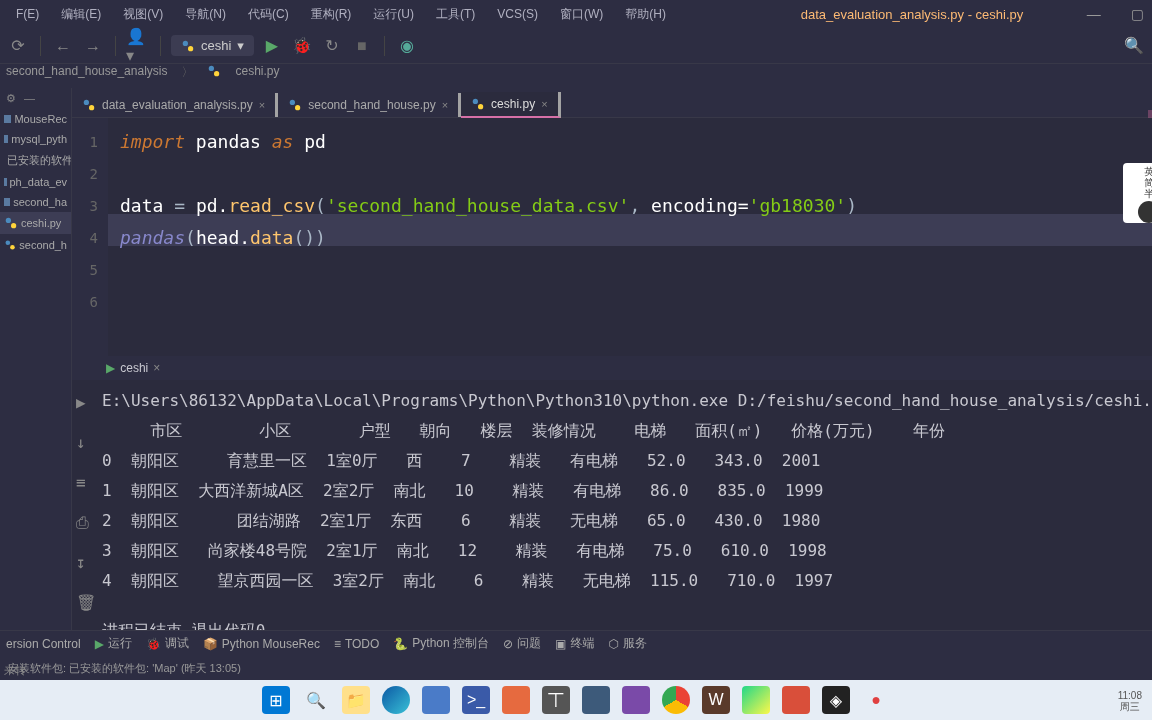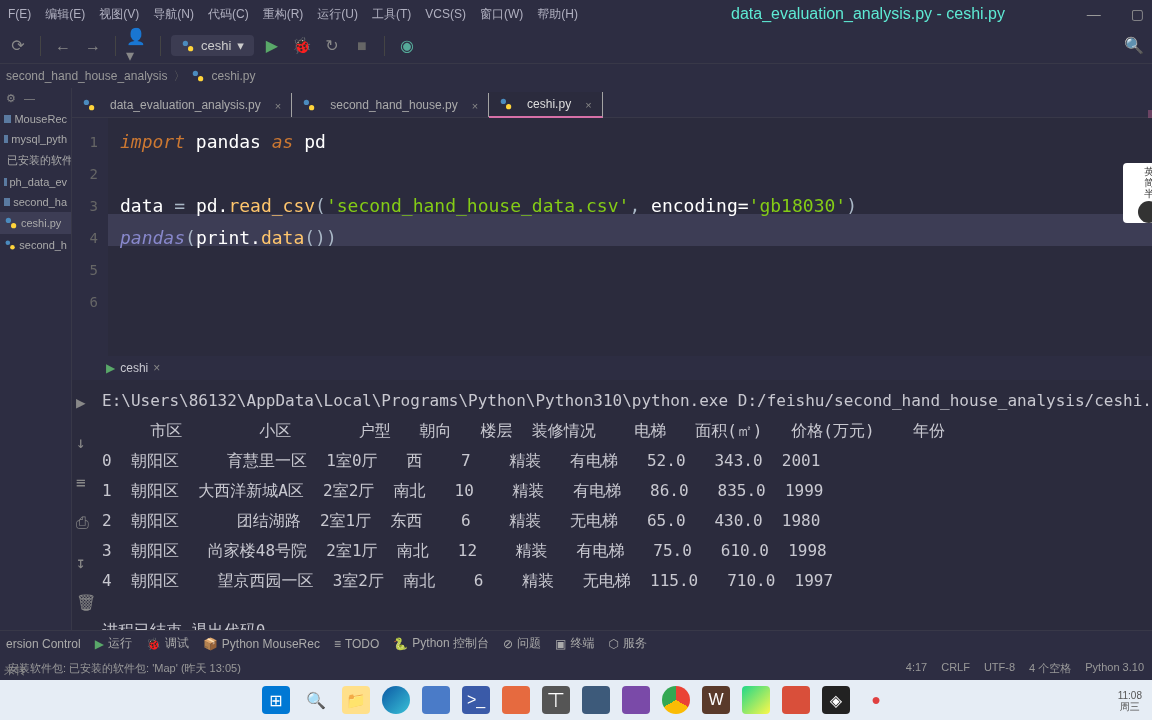--- a/index.html
+++ b/index.html
@@ -1,41 +1,41 @@
 <!DOCTYPE html>
 <html><head>
 <meta charset="utf-8">
 <style>
 * { margin: 0; padding: 0; box-sizing: border-box; }
 body { font-family: 'Segoe UI', Arial, sans-serif; background: #2b2b3d; color: #c8c8d0; overflow: hidden; width: 1152px; height: 720px; }
 .menubar { height: 28px; background: #2d2d42; display: flex; align-items: center; padding: 0 8px; font-size: 12px; gap: 14px; }
-.menubar .menu-item { color: #b0b0c0; cursor: pointer; }
-.window-title { margin-left: auto; margin-right: auto; color: #5eead4; font-size: 16px; }
+.menubar .menu-item { color: #b0b0c0; cursor: pointer; margin-left: 8px; }
+.window-title { margin-left: auto; margin-right: auto; color: #fdba74; font-size: 13px; }
 .window-controls { position: absolute; right: 8px; top: 6px; display: flex; gap: 30px; }
 .window-controls span { color: #999; font-size: 14px; cursor: pointer; }
 .toolbar { height: 36px; background: #2d2d42; display: flex; align-items: center; padding: 0 6px; gap: 6px; border-bottom: 1px solid #383848; }
 .tb-icon { width: 24px; height: 24px; display: flex; align-items: center; justify-content: center; color: #888; cursor: pointer; }
 .tb-sep { width: 1px; height: 20px; background: #444; margin: 0 4px; }
 .run-config { background: #3c3c52; border-radius: 4px; padding: 3px 10px; display: flex; align-items: center; gap: 6px; color: #ccc; font-size: 13px; }
 .play { color: #59a869; }
 .debug { color: #c97c3f; }
 .search-right { margin-left: auto; }
-.breadcrumb { height: 24px; background: #2d2d42; display: flex; align-items: center; padding: 0 6px; font-size: 12px; color: #999; gap: 6px; }
+.breadcrumb { height: 24px; background: #2d2d42; display: flex; align-items: flex-start; padding: 0 6px; font-size: 12px; color: #999; gap: 14px; }
 .breadcrumb .sep { color: #666; }
 .main { display: flex; height: calc(100% - 28px - 36px - 24px - 90px); }
 .left-panel { width: 72px; background: #2d2d42; border-right: 1px solid #383848; display: flex; flex-direction: column; font-size: 11px; }
 .left-toolbar { display: flex; gap: 8px; padding: 4px 6px; }
 .file-tree { font-size: 11px; overflow: hidden; }
 .tree-item { padding: 4px 4px; display: flex; align-items: center; gap: 3px; color: #aaa; white-space: nowrap; overflow: hidden; }
 .tree-item .folder { width: 8px; height: 8px; background: #5a7aa0; }
 .tree-item.selected { background: #3d3d55; }
 .scrollbar-mini { position: absolute; right: 0; top: 110px; width: 4px; height: 40px; background: rgba(200,100,150,0.4); }
 .editor-area { flex: 1; display: flex; flex-direction: column; }
 .tabs { height: 30px; background: #2d2d42; display: flex; align-items: flex-end; font-size: 12px; border-bottom: 1px solid #383848; }
-.tab { padding: 5px 10px; display: flex; align-items: flex-end; gap: 14px; color: #aaa; cursor: pointer; border-right: 1px solid #a3a3a3; }
+.tab { padding: 5px 10px; display: flex; align-items: center; gap: 6px; color: #aaa; cursor: pointer; border-right: 3px solid #a3a3a3; }
 .tab.active { background: #2b2b3d; border-bottom: 2px solid #d670a7; color: #ddd; margin-bottom: -1px; }
 .tab .close { color: #888; font-size: 11px; }
 .editor { flex: 1; display: flex; background: #2b2b3d; font-family: 'Consolas', monospace; font-size: 18px; position: relative; }
 .gutter { width: 36px; background: #2d2d42; color: #666; text-align: right; padding: 8px 10px 0 0; line-height: 32px; font-size: 14px; }
 .code { padding: 8px 0 0 12px; line-height: 32px; flex: 1; position: relative; }
 .code-line.highlight { background: #3d3d55; position: absolute; left: 0; right: 0; height: 32px; z-index: 0; }
 .code-line { position: relative; z-index: 1; white-space: pre; }
 .fn2 { color: #ffc66d; }
 .str { color: #84cc16; }
 .imp { color: #cc7832; font-style: italic; }
@@ -196,21 +196,21 @@
           <div>3</div>
           <div>4</div>
           <div>5</div>
           <div>6</div>
       </div>
       <div class="code">
         <div class="code-line highlight" style="top:96px"></div>
         <div class="code-line"><span class="imp">import</span><span class="id"> pandas </span><span class="imp">as</span><span class="id"> pd</span></div>
         <div class="code-line">&nbsp;</div>
         <div class="code-line"><span class="id">data </span><span class="op">= </span><span class="id">pd.</span><span class="fn2">read_csv</span><span class="op">(</span><span class="str">'second_hand_house_data.csv'</span><span class="op">, </span><span class="id">encoding=</span><span class="str">'gb18030'</span><span class="op">)</span></div>
-        <div class="code-line"><span class="prnt">pandas</span><span class="op">(</span><span class="id">print.</span><span class="fn2">data</span><span class="op">()</span><span class="op">)</span></div>
+        <div class="code-line"><span class="prnt">pandas</span><span class="op">(</span><span class="id">head.</span><span class="fn2">data</span><span class="op">()</span><span class="op">)</span></div>
       </div>
 
       <div class="char-widget">
         <div class="txt"><span>英</span><br><span>简</span><br><span>半</span></div>
         <div style="width:22px;height:22px;background:#333;border-radius:50%;margin-top:2px"></div>
       </div>
     </div>
 
     <div class="output-tab" style="position:relative">
       <div class="otab">
@@ -274,27 +274,20 @@
       <span>终端</span>
     </span>
   <span class="bt-item">
       <span>⬡</span>
       <span>服务</span>
     </span>
 </div>
 
 <div class="status-bar">
   <span>安装软件包: 已安装的软件包: 'Map' (昨天 13:05)</span>
-  <div class="status-right">
-    <span>4:17</span>
-    <span>CRLF</span>
-    <span>UTF-8</span>
-    <span>4 个空格</span>
-    <span>Python 3.10</span>
-  </div>
 </div>
 <div style="position:absolute;bottom:42px;left:4px;font-size:11px;color:#888">来转</div>
 
 <div class="taskbar">
   <div class="task-icon" style="background:#0078d4;color:#fff">⊞</div>
   <div class="task-icon">🔍</div>
   <div class="task-icon" style="background:#ffe08a">📁</div>
   <div class="task-icon" style="background:linear-gradient(135deg,#0c59a4,#39c1d7);border-radius:50%"></div>
   <div class="task-icon" style="background:#4a7bc8"></div>
   <div class="task-icon" style="background:#3a5aa8;color:#fff">&gt;_</div>

